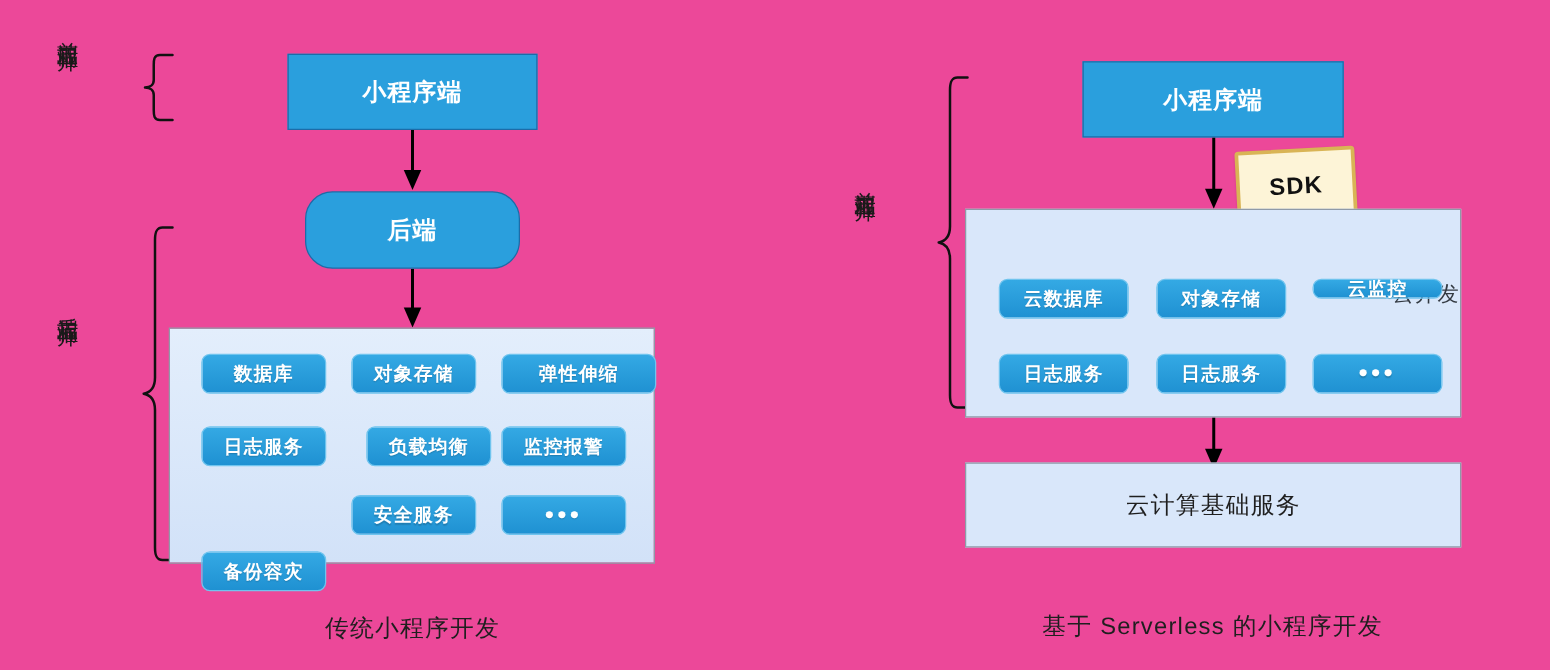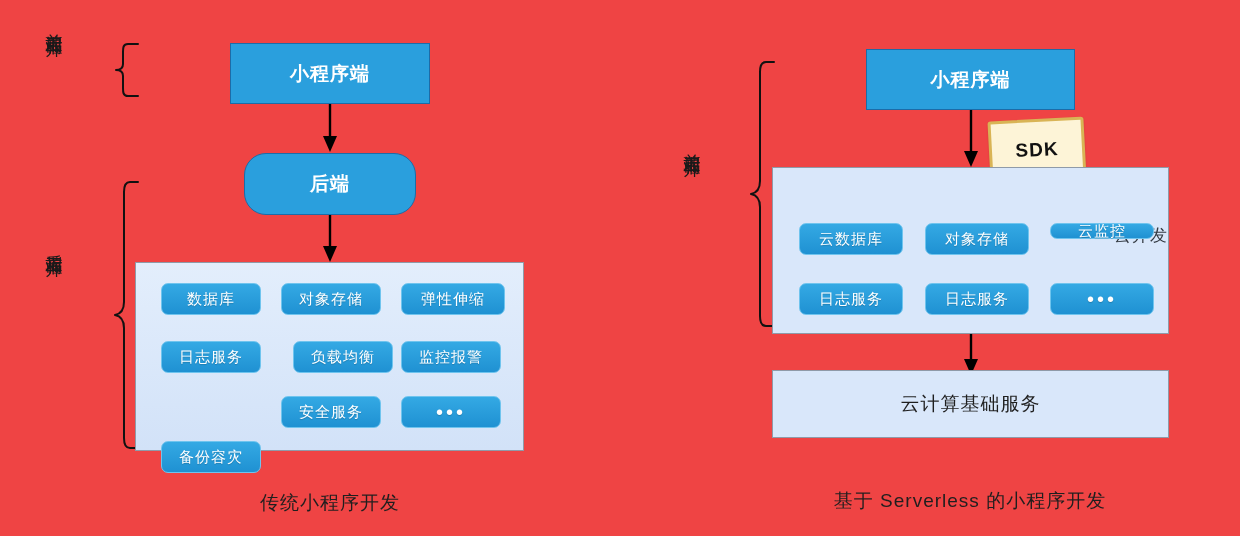--- a/index.html
+++ b/index.html
@@ -3,21 +3,21 @@
 <meta charset="utf-8">
 <style>
   * { box-sizing: border-box; }
   html, body {
     margin: 0; padding: 0;
     width: 1240px; height: 536px;
     background: #ffffff;
     font-family: "Liberation Sans", "DejaVu Sans", sans-serif;
     overflow: hidden;
   }
-  #canvas { position: relative; width: 1240px; height: 536px; background:#ef4444; }
+  #canvas { position: relative; width: 1240px; height: 536px; background:#ec4899; }
 
   
   .vlabel {
     position: absolute;
     writing-mode: vertical-rl;
     text-orientation: upright;
     font-size: 17px;
     color: #1a1a1a;
     letter-spacing: 2px;
     line-height: 1.15;
@@ -63,21 +63,21 @@
   }
 
   
   .chip {
     position: absolute;
     background: linear-gradient(180deg, #34a9e4 0%, #1f91d2 100%);
     border: 1.5px solid #6fc4ee;
     border-radius: 7px;
     color: #ffffff;
     font-size: 15px;
-    font-weight: 400;
+    font-weight: 700;
     display: flex;
     align-items: center;
     justify-content: center;
     letter-spacing: 1px;
     text-shadow: 0 1px 1px rgba(0,0,0,.18);
   }
   .chip.dots { font-size: 20px; letter-spacing: 3px; line-height: 0.6; }
 
   
   .sdk-note {
@@ -138,21 +138,21 @@
 
   <svg class="arrow" style="left:318px; top:215px;" width="24" height="48" viewBox="0 0 24 48">
     <line x1="12" y1="0" x2="12" y2="35" stroke="#000" stroke-width="2.4"></line>
     <polygon points="12,47 5,31 19,31" fill="#000"></polygon>
   </svg>
 
   <div class="panel grad" style="left:135px; top:262px; width:389px; height:189px;">
 
     <div class="chip" style="left:25px;  top:20px;  width:100px; height:32px;">数据库</div>
     <div class="chip" style="left:145px; top:20px;  width:100px; height:32px;">对象存储</div>
-    <div class="chip" style="left:265px; top:20px;  width:104px; height:32px;">弹性伸缩</div>
+    <div class="chip" style="left:265px; top:20px;  width:124px; height:32px;">弹性伸缩</div>
 
     <div class="chip" style="left:25px;  top:78px;  width:100px; height:32px;">日志服务</div>
     <div class="chip" style="left:145px; top:78px;  width:100px; height:32px;margin-left:12px;">负载均衡</div>
     <div class="chip" style="left:265px; top:78px;  width:100px; height:32px;">监控报警</div>
 
     <div class="chip" style="left:25px;  top:133px; width:100px; height:32px;margin-top:45px;">备份容灾</div>
     <div class="chip" style="left:145px; top:133px; width:100px; height:32px;">安全服务</div>
     <div class="chip dots" style="left:265px; top:133px; width:100px; height:32px;">•••</div>
   </div>
 

